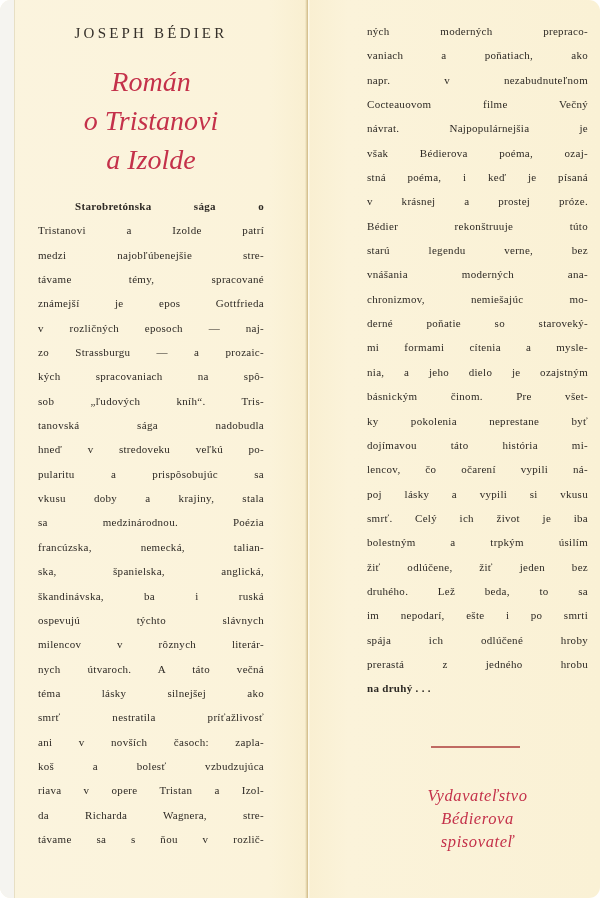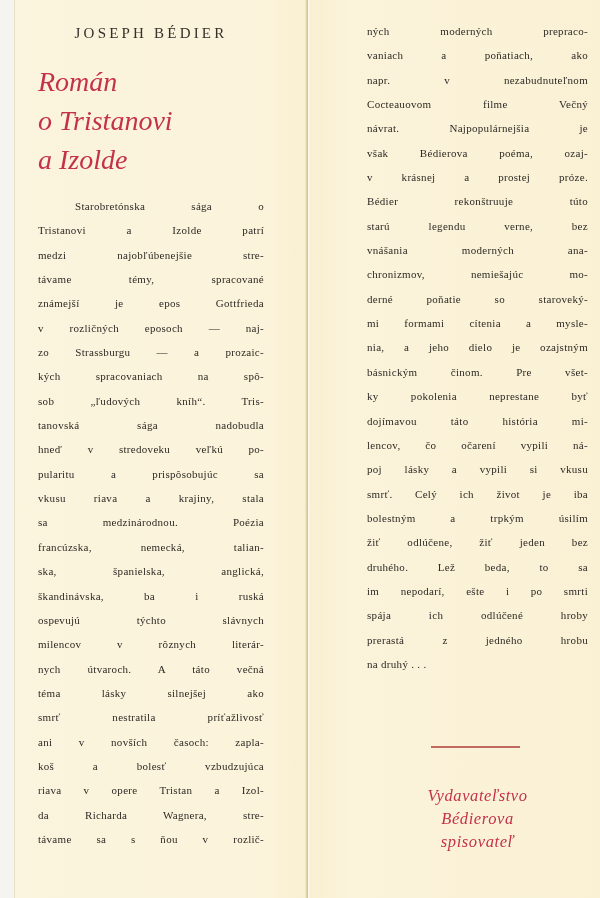--- a/index.html
+++ b/index.html
@@ -9,20 +9,21 @@
     --rule:#c06a62;
     --crease:#d6c191;
     --edge:#f5f4f0;
   }
   html,body{margin:0;padding:0;background:#ffffff;}
   .stage{
     position:relative;width:600px;height:898px;overflow:hidden;
     background:
       linear-gradient(90deg, #fbf4de 0%, #fbf3da 45%, #f9efd1 51%, #fbf3da 58%, #faf1d5 100%);
     font-family:"Liberation Serif", serif;
+    border-radius:11px;
   }
   
   .edge-strip{
     position:absolute;left:0;top:0;bottom:0;width:14px;
     background:var(--edge);
     border-right:1px solid #e7dfc4;
   }
   
   .crease{
     position:absolute;top:0;bottom:0;left:305px;width:5px;
@@ -35,34 +36,34 @@
   }
   .col-left{position:absolute;left:38px;top:0;width:226px;}
   .col-right{position:absolute;left:367px;top:0;width:221px;}
 
   .author{
     margin-top:25px;text-align:center;
     font-size:15px;letter-spacing:3.2px;color:#35302a;
     white-space:nowrap;
   }
   .title{
-    margin-top:20px;
+    margin-top:20px;text-align:center;
     font-style:italic;color:var(--red);
     font-size:28px;line-height:39px;
   }
   .body-text{
     position:absolute;left:0;
     font-size:11px;line-height:24.35px;color:var(--ink);
     letter-spacing:0.3px;
   }
   .body-left{top:194px;width:226px;}
   .body-right{top:19px;width:221px;}
   .tl{text-align:justify;text-align-last:justify;}
-  .tl-indent{text-indent:37px;}
-  .tl-endleft{text-align-last:left;}
+  .tl-indent{text-indent:37px;font-weight:bold;}
+  .tl-endleft{text-align-last:left;font-weight:bold;}
 
   .imprint-rule{
     position:absolute;top:746px;left:64px;width:89px;height:2px;
     background:var(--rule);
   }
   .imprint{
     position:absolute;top:784px;left:0;width:221px;
     text-align:center;font-style:italic;color:var(--red);
     font-size:16.5px;line-height:23px;letter-spacing:0.6px;
   }
@@ -87,21 +88,21 @@
         <div class="tl">medzi najobľúbenejšie stre-</div>
         <div class="tl">távame témy, spracované</div>
         <div class="tl">známejší je epos Gottfrieda</div>
         <div class="tl">v rozličných eposoch — naj-</div>
         <div class="tl">zo Strassburgu — a prozaic-</div>
         <div class="tl">kých spracovaniach na spô-</div>
         <div class="tl">sob „ľudových kníh“. Tris-</div>
         <div class="tl">tanovská sága nadobudla</div>
         <div class="tl">hneď v stredoveku veľkú po-</div>
         <div class="tl">pularitu a prispôsobujúc sa</div>
-        <div class="tl">vkusu riava a krajiny, stala</div>
+        <div class="tl">vkusu doby a krajiny, stala</div>
         <div class="tl">sa medzinárodnou. Poézia</div>
         <div class="tl">francúzska, nemecká, talian-</div>
         <div class="tl">ska, španielska, anglická,</div>
         <div class="tl">škandinávska, ba i ruská</div>
         <div class="tl">ospevujú týchto slávnych</div>
         <div class="tl">milencov v rôznych literár-</div>
         <div class="tl">nych útvaroch. A táto večná</div>
         <div class="tl">téma lásky silnejšej ako</div>
         <div class="tl">smrť nestratila príťažlivosť</div>
         <div class="tl">ani v novších časoch: zapla-</div>
@@ -113,20 +114,21 @@
   </div>
 
   <div class="col-right">
     <div class="body-text body-right">
         <div class="tl">ných moderných prepraco-</div>
         <div class="tl">vaniach a poňatiach, ako</div>
         <div class="tl">napr. v nezabudnuteľnom</div>
         <div class="tl">Cocteauovom filme Večný</div>
         <div class="tl">návrat. Najpopulárnejšia je</div>
         <div class="tl">však Bédierova poéma, ozaj-</div>
+        <div class="tl">stná poéma, i keď je písaná</div>
         <div class="tl">v krásnej a prostej próze.</div>
         <div class="tl">Bédier rekonštruuje túto</div>
         <div class="tl">starú legendu verne, bez</div>
         <div class="tl">vnášania moderných ana-</div>
         <div class="tl">chronizmov, nemiešajúc mo-</div>
         <div class="tl">derné poňatie so staroveký-</div>
         <div class="tl">mi formami cítenia a mysle-</div>
         <div class="tl">nia, a jeho dielo je ozajstným</div>
         <div class="tl">básnickým činom. Pre všet-</div>
         <div class="tl">ky pokolenia neprestane byť</div>

